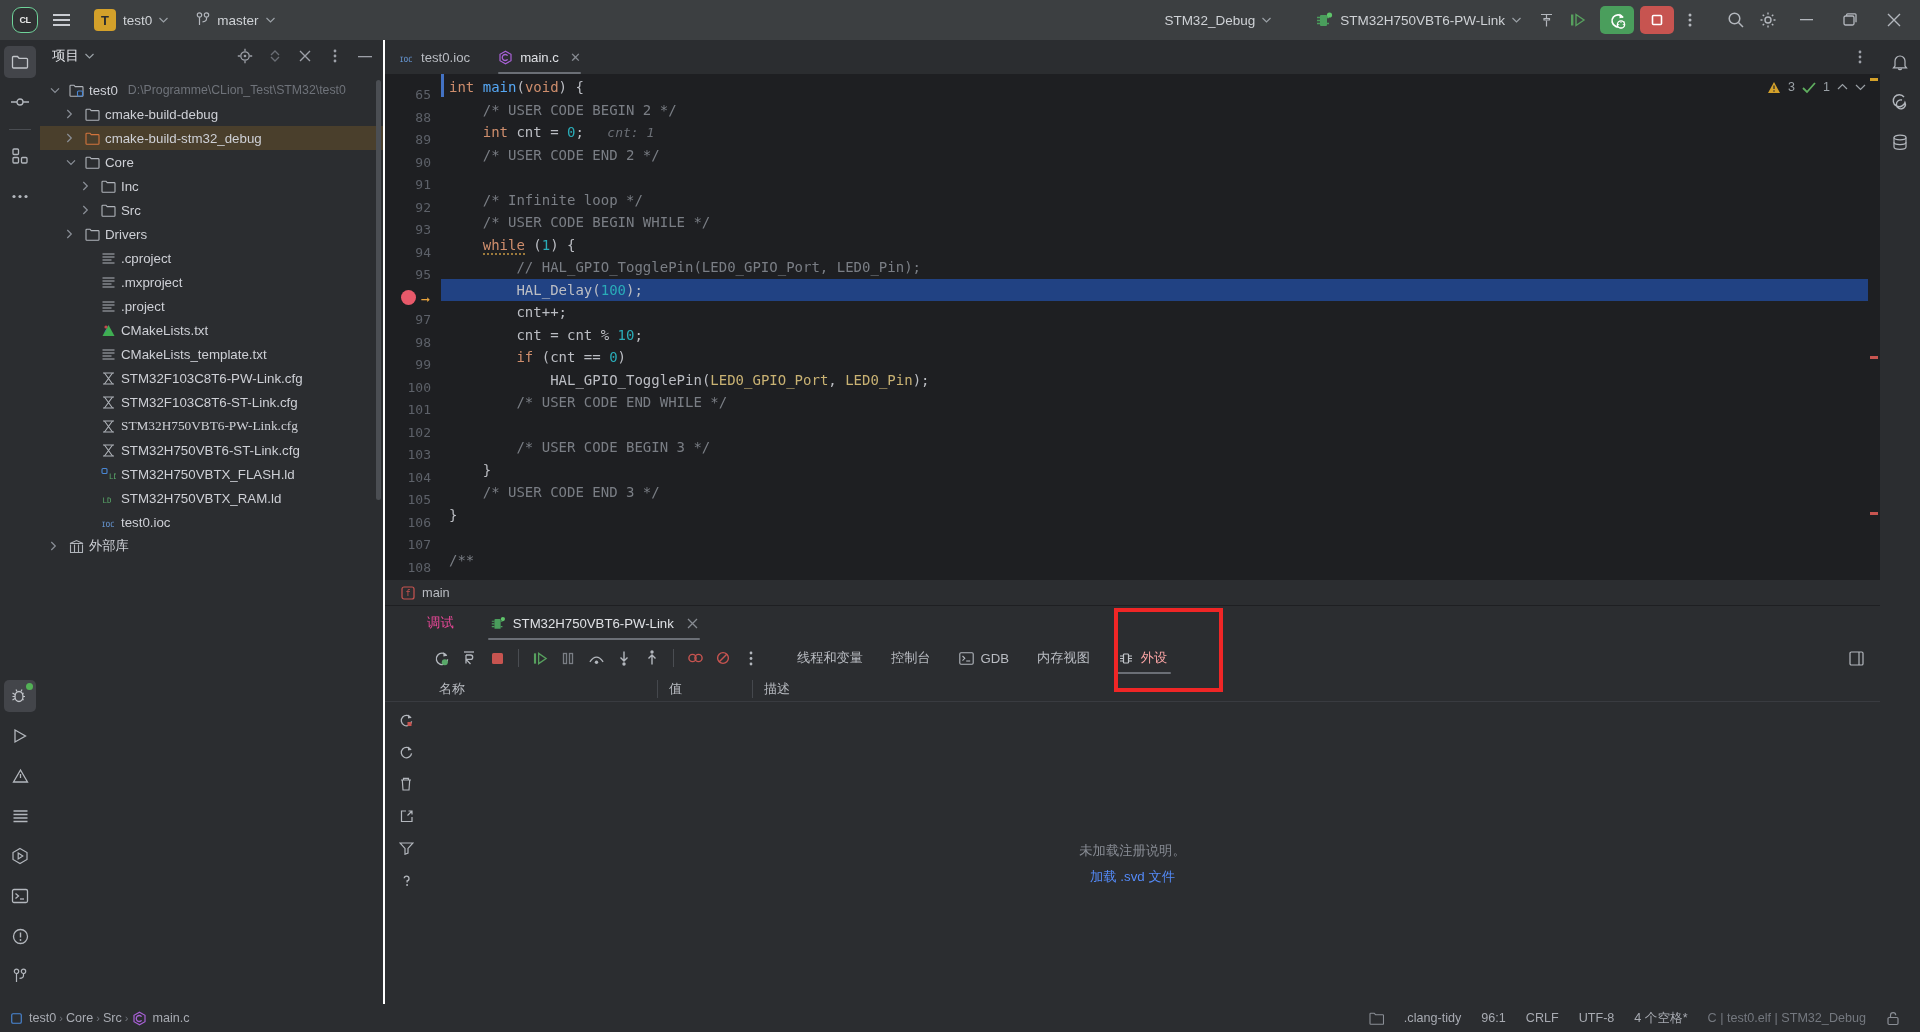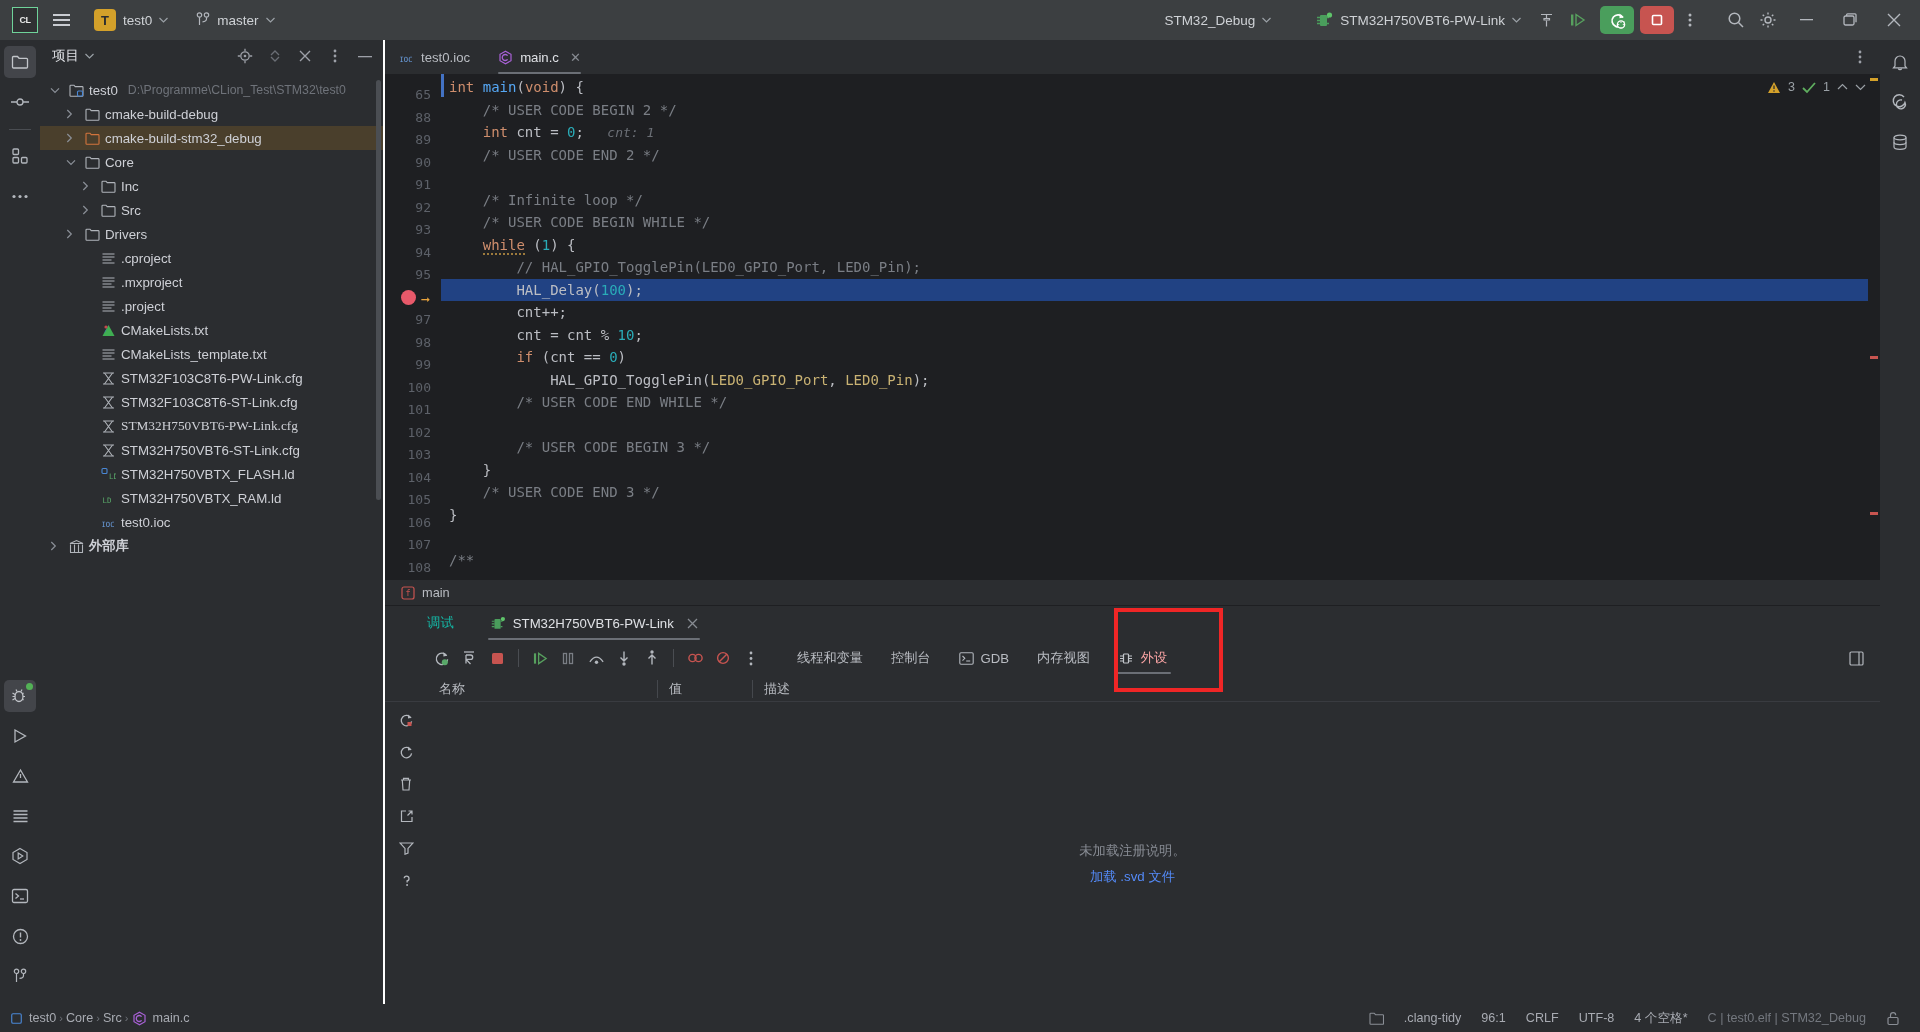--- a/index.html
+++ b/index.html
@@ -13,21 +13,21 @@
   }
   .app { position: relative; width: 1920px; height: 1032px; display: flex; flex-direction: column; }
 
   
   .titlebar {
     height: 40px; background: #3c3f41; display: flex; align-items: center;
     flex: 0 0 40px; padding: 0 4px; gap: 0px;
   }
   .tb-logo {
     width: 26px; height: 26px; margin-left: 8px; margin-right: 6px;
-    border: 1.5px solid #6fd39a; border-radius: 0;
+    border: 1.5px solid #6fd39a; border-radius: 9px;
     display: flex; align-items: center; justify-content: center;
     font-size: 9px; font-weight: bold; color: #e8e8e8; letter-spacing: -0.5px;
     background: #303133; flex: 0 0 auto;
   }
   .tb-burger { width: 34px; height: 34px; display: flex; flex-direction: column;
     justify-content: center; align-items: center; gap: 3px; margin-right: 8px; cursor: pointer; }
   .tb-burger i { display: block; width: 17px; height: 2px; background: #c9ccd1; }
   .proj-chip {
     display: flex; align-items: center; gap: 7px; padding: 4px 8px; border-radius: 4px; cursor: pointer;
   }
@@ -115,21 +115,21 @@
   .editor-statusline { position: absolute; right: 14px; top: 6px; display: flex; align-items: center; gap: 7px; font-size: 12.5px; }
 
   
   .rrail { width: 40px; background: #2b2d30; flex: 0 0 40px; display: flex; flex-direction: column;
     align-items: center; padding-top: 6px; }
 
   
   .debugpanel { height: 420px; flex: 0 0 420px; background: #2b2d30; display: flex; flex-direction: column;
     border-top: 1px solid #1e1f22; }
   .dbg-tabrow { height: 34px; display: flex; align-items: center; padding-left: 42px; gap: 0; position: relative; }
-  .dbg-title { font-size: 13.4px; color: #14b8a6; margin-right: 26px; font-family: Liberation Mono, monospace; }
+  .dbg-title { font-size: 13.4px; color: #ec4899; margin-right: 26px; font-family: Liberation Mono, monospace; }
   .dbg-sess { display: flex; align-items: center; gap: 7px; font-size: 13.2px; color: #dfe1e5;
     position: relative; padding: 0 10px; height: 34px; cursor: pointer; }
   .dbg-sess::after { content: ""; position: absolute; left: 8px; right: 8px; bottom: 0; height: 2px; background: #6b6f76; border-radius: 2px; }
   .dbg-toolbar { height: 36px; display: flex; align-items: center; padding-left: 42px; gap: 0; }
   .dt-btn { width: 28px; height: 26px; display: flex; align-items: center; justify-content: center; cursor: pointer; border-radius: 4px; }
   .dt-sep { width: 1px; height: 18px; background: #4a4d52; margin: 0 7px; }
   .dv-tab { display: flex; align-items: center; gap: 7px; padding: 0 14px; height: 36px;
     font-size: 13.2px; color: #b9bcc2; cursor: pointer; position: relative; }
   .dv-tab.active { color: #fca5a5; }
   .dv-tab.active::after { content: ""; position: absolute; left: 10px; right: 10px; bottom: 2px; height: 2px; background: #6b6f76; border-radius: 2px; }
@@ -601,21 +601,21 @@
           </div>
           <div class="trow" style="padding-left: 42px;">
             <span class="tarrow"></span>
             <span class="ticon">
               <svg width="15" height="15" viewBox="0 0 15 15">
                 <text x="0.5" y="11.5" font-size="7.2" fill="#6b9fe0" font-family="monospace">IOC</text>
               </svg>
             </span>
             <span>test0.ioc</span>
           </div>
-          <div class="trow" style="padding-left: 10px; font-weight: bold;">
+          <div class="trow" style="padding-left: 10px;">
             <span class="tarrow">
               <svg width="7" height="10" viewBox="0 0 7 10">
                 <path d="M1.3 1 L5.3 5 L1.3 9" stroke="#8b9098" stroke-width="1.2" fill="none"></path>
               </svg>
             </span>
             <span class="ticon">
               <svg width="15" height="15" viewBox="0 0 15 15">
                 <path d="M1.5 13V5.5M5.5 13V5.5M9.5 13V5.5M13.5 13V5.5M1 13.5h13M1 4.5h13L7.5 1.5Z" stroke="#b0b4ba" stroke-width="1.1" fill="none"></path>
               </svg>
             </span>

